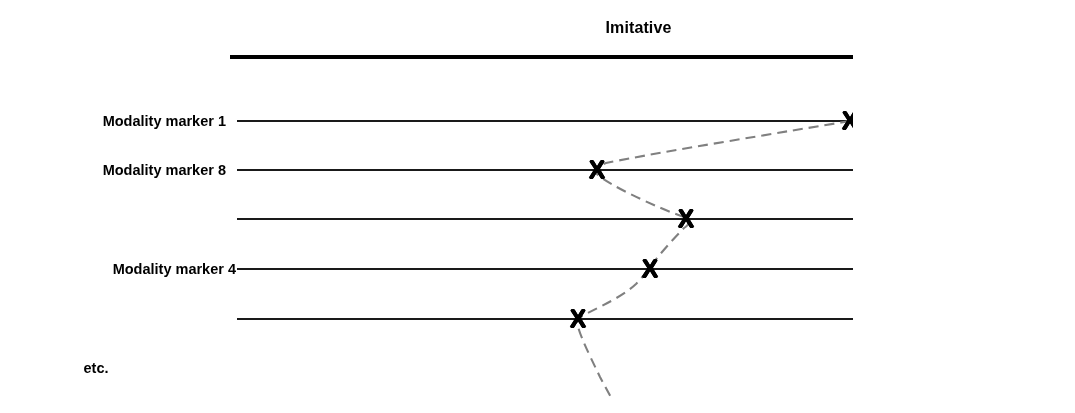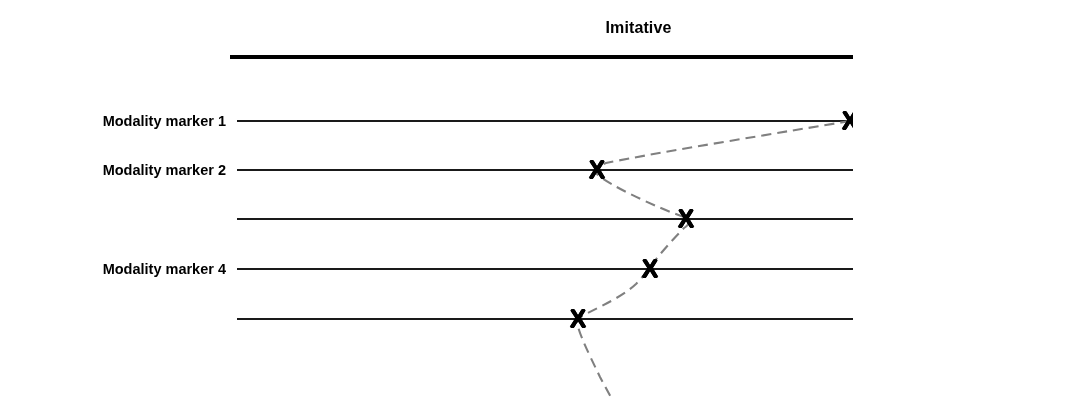--- a/index.html
+++ b/index.html
@@ -107,30 +107,31 @@
 
 <div id="figure">
 
   <div id="chart-title">Imitative</div>
 
   <div id="header-rule"></div>
 
   <div class="row-label" style="top:112px;">Modality marker 1</div>
   <div class="row-rule" style="top:120px;"></div>
 
-  <div class="row-label" style="top:161px;">Modality marker 2</div>
+  <div class="row-label" style="top:161px;">Modality marker 8</div>
   <div class="row-rule" style="top:169px;"></div>
 
   <div class="row-rule" style="top:218px;"></div>
 
-  <div class="row-label" style="top:260px;">Modality marker 4</div>
+  <div class="row-label" style="top:260px;margin-left:10px;">Modality marker 4</div>
   <div class="row-rule" style="top:268px;"></div>
 
   <div class="row-rule" style="top:318px;"></div>
 
+  <div id="etc-label">etc.</div>
 
   <div id="plot-layer">
     <svg width="1075" height="413" viewBox="0 0 1075 413" style="position:absolute;left:0;top:0;">
       <path id="profile-curve" fill="none" stroke="#808080" stroke-width="2.1" stroke-dasharray="10 6" stroke-linecap="butt" d="M 850 121
                C 790 131, 660 152, 606 163
                C 598 166, 594 170, 597 174
                C 606 184, 660 209, 684 217
                C 690 220, 690 224, 684 228
                C 672 240, 654 261, 650 267
                C 646 272, 642 278, 636 284

